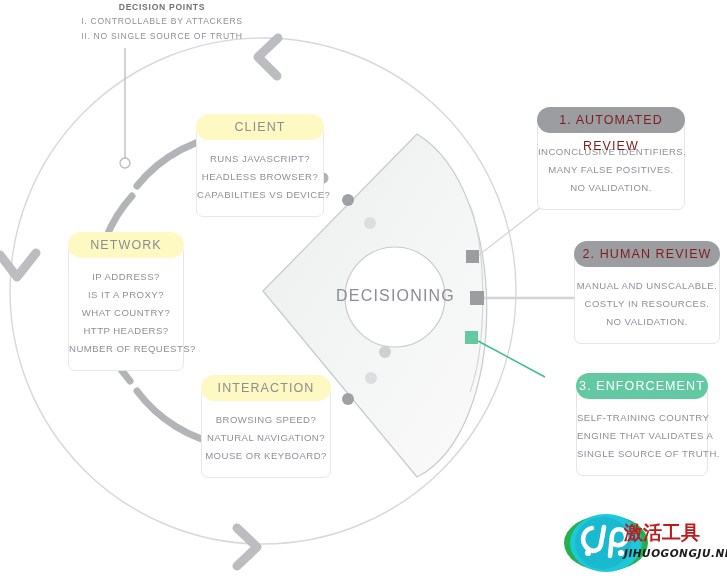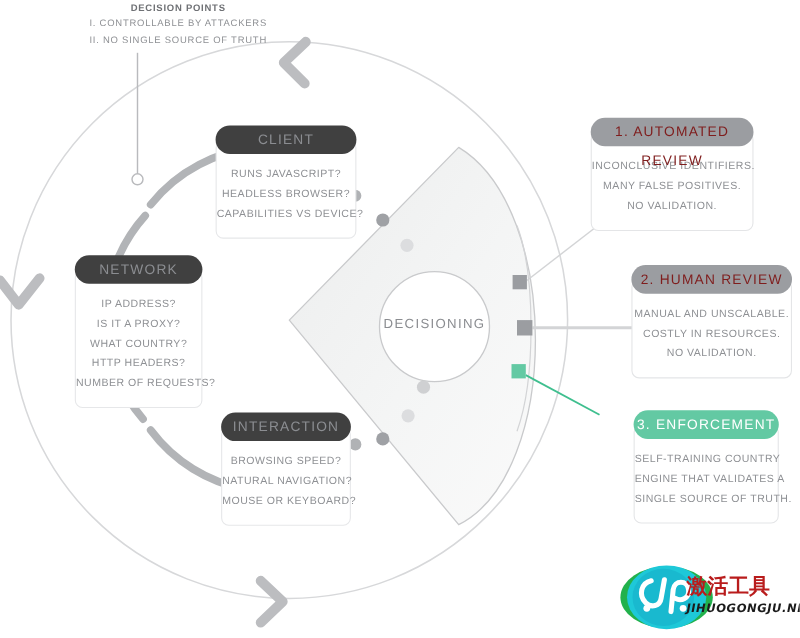--- a/index.html
+++ b/index.html
@@ -41,21 +41,21 @@
   }
   .card .body .ln{
     font-size:9.6px;
     letter-spacing:.45px;
     color:#8e9094;
     line-height:18px;
     white-space:nowrap;
   }
 
   
-  .factor .hdr{background:#404040;color:#8b8d91;}
+  .factor .hdr{background:#fef9c3;color:#8b8d91;}
   .factor .body{border-color:#e6e7e9;}
 
   
   .step .hdr{background:#9b9da1;color:#7f1d1d;}
   .step .body{border-color:#e4e5e7;}
   .step.green .hdr{background:#63c9a3;color:#ffffff;}
 
   
   #decision-points{
     position:absolute;left:62px;top:0px;width:200px;
@@ -65,21 +65,21 @@
     font-size:8.6px;letter-spacing:.7px;color:#6f7175;font-weight:bold;
     line-height:14px;
   }
   #decision-points .dp-line{
     font-size:8.6px;letter-spacing:.7px;color:#8e9094;line-height:15px;
   }
 
   
   #decisioning-label{
     position:absolute;left:336px;top:287px;width:118px;
-    text-align:center;font-size:12px;letter-spacing:1.2px;color:#8b8d91;
+    text-align:center;font-size:16px;letter-spacing:1.2px;color:#8b8d91;
   }
 
   
   #watermark{position:absolute;left:566px;top:516px;width:155px;height:58px;}
   #wm-text-cn{
     position:absolute;left:58px;top:4px;
     font-size:19px;font-weight:bold;color:#b91c1c;letter-spacing:0px;
     font-family:"DejaVu Sans",sans-serif;
   }
   #wm-text-en{
@@ -172,21 +172,21 @@
     <div class="hdr">NETWORK</div>
     <div class="body">
       <div class="ln">IP ADDRESS?</div>
       <div class="ln">IS IT A PROXY?</div>
       <div class="ln">WHAT COUNTRY?</div>
       <div class="ln">HTTP HEADERS?</div>
       <div class="ln">NUMBER OF REQUESTS?</div>
     </div>
   </div>
 
-  <div class="card factor" style="left:201px;top:375px;width:118px;">
+  <div class="card factor" style="left:201px;top:375px;width:130px;">
     <div class="hdr">INTERACTION</div>
     <div class="body">
       <div class="ln">BROWSING SPEED?</div>
       <div class="ln">NATURAL NAVIGATION?</div>
       <div class="ln">MOUSE OR KEYBOARD?</div>
     </div>
   </div>
 
   <div class="card step" style="left:537px;top:107px;width:148px;">
     <div class="hdr">1. AUTOMATED REVIEW</div>

